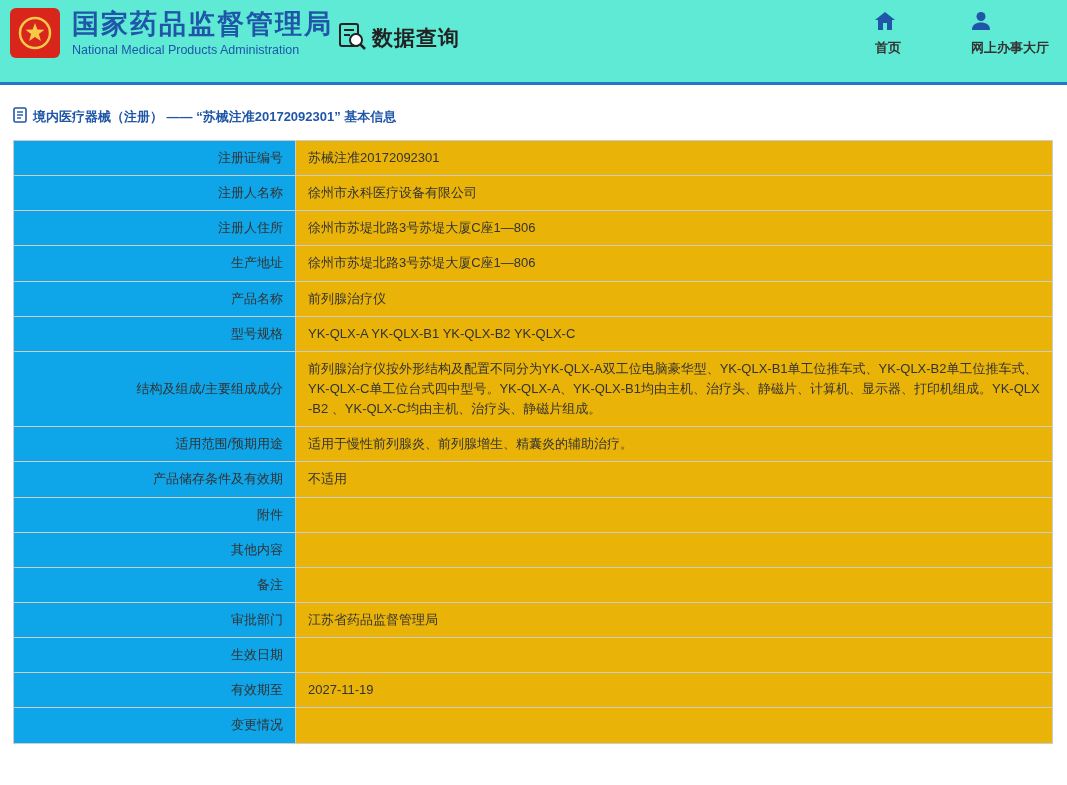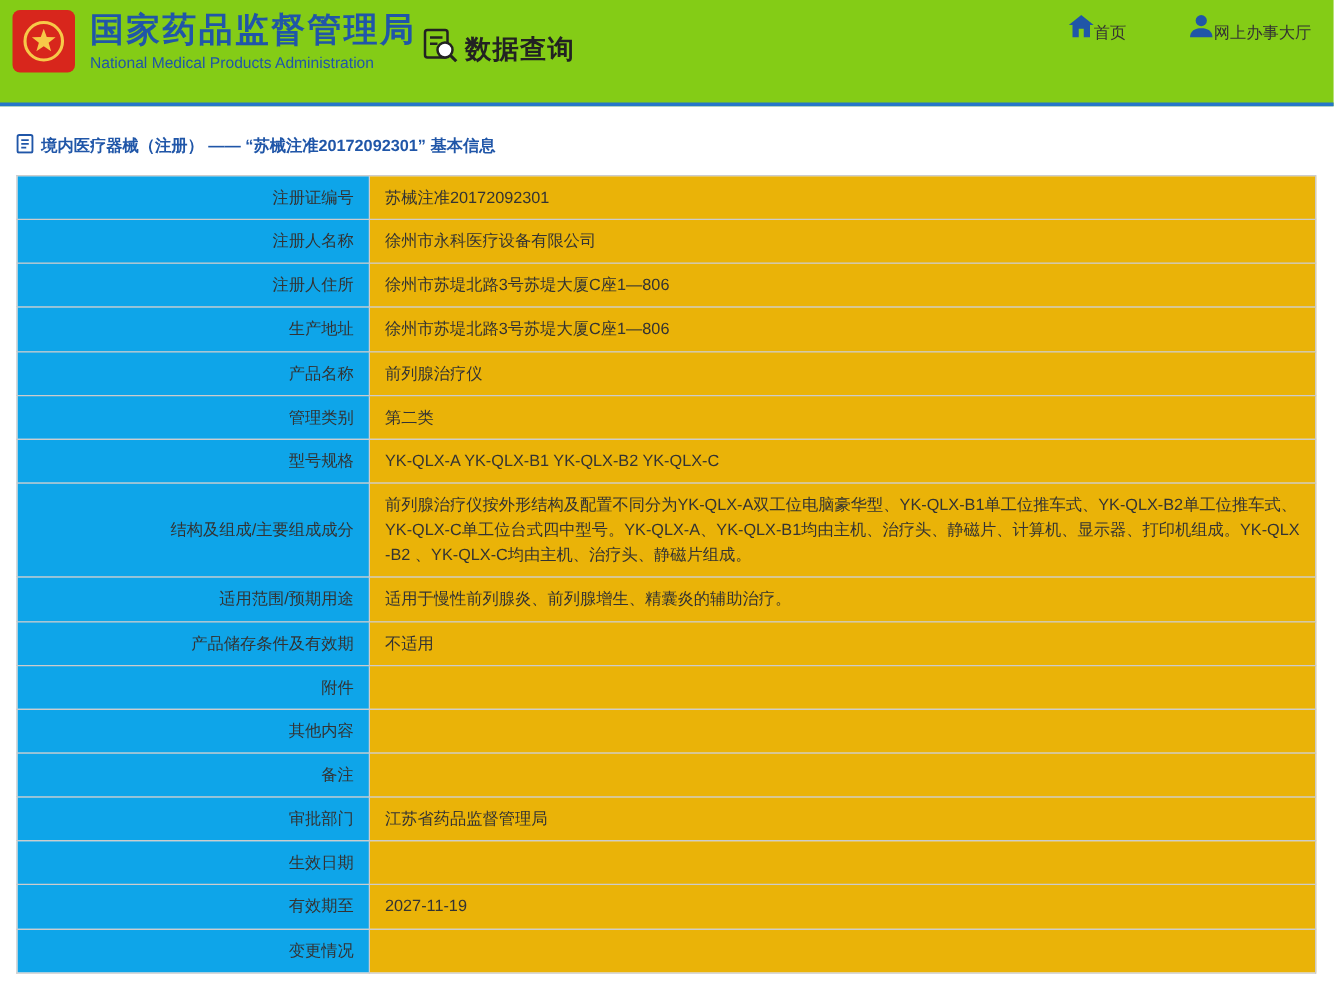--- a/index.html
+++ b/index.html
@@ -9,21 +9,21 @@
     height: 785px;
     font-family: "Liberation Sans", "DejaVu Sans", sans-serif;
     color: #333;
     overflow: hidden;
   }
 
   
   .header {
     position: relative;
     height: 85px;
-    background: #84cc16;
+    background: #5eead4;
     border-bottom: 3px solid #2676c8;
   }
   .brand {
     position: absolute;
     left: 10px;
     top: 8px;
     display: flex;
     align-items: center;
   }
   .emblem {
@@ -66,24 +66,25 @@
   }
   .top-nav {
     position: absolute;
     right: 18px;
     top: 12px;
     display: flex;
     gap: 48px;
   }
   .top-nav .nav-item {
     display: flex;
-    flex-direction: row;
-    align-items: flex-end;
+    flex-direction: column;
+    align-items: flex-start;
     cursor: pointer;
     min-width: 48px;
+    font-weight: bold;
   }
   .top-nav .nav-item .nav-label {
     font-size: 13px;
     color: #333;
     margin-top: 5px;
     white-space: nowrap;
   }
 
   
   .breadcrumb {
@@ -204,24 +205,20 @@
       </tr>
       <tr>
         <th>生产地址</th>
         <td>徐州市苏堤北路3号苏堤大厦C座1—806</td>
       </tr>
       <tr>
         <th>产品名称</th>
         <td>前列腺治疗仪</td>
       </tr>
       <tr>
-        <th>管理类别</th>
-        <td>第二类</td>
-      </tr>
-      <tr>
         <th>型号规格</th>
         <td>YK-QLX-A YK-QLX-B1 YK-QLX-B2 YK-QLX-C</td>
       </tr>
       <tr>
         <th>结构及组成/主要组成成分</th>
         <td>前列腺治疗仪按外形结构及配置不同分为YK-QLX-A双工位电脑豪华型、YK-QLX-B1单工位推车式、YK-QLX-B2单工位推车式、 YK-QLX-C单工位台式四中型号。YK-QLX-A、YK-QLX-B1均由主机、治疗头、静磁片、计算机、显示器、打印机组成。YK-QLX-B2 、YK-QLX-C均由主机、治疗头、静磁片组成。</td>
       </tr>
       <tr>
         <th>适用范围/预期用途</th>
         <td>适用于慢性前列腺炎、前列腺增生、精囊炎的辅助治疗。</td>

